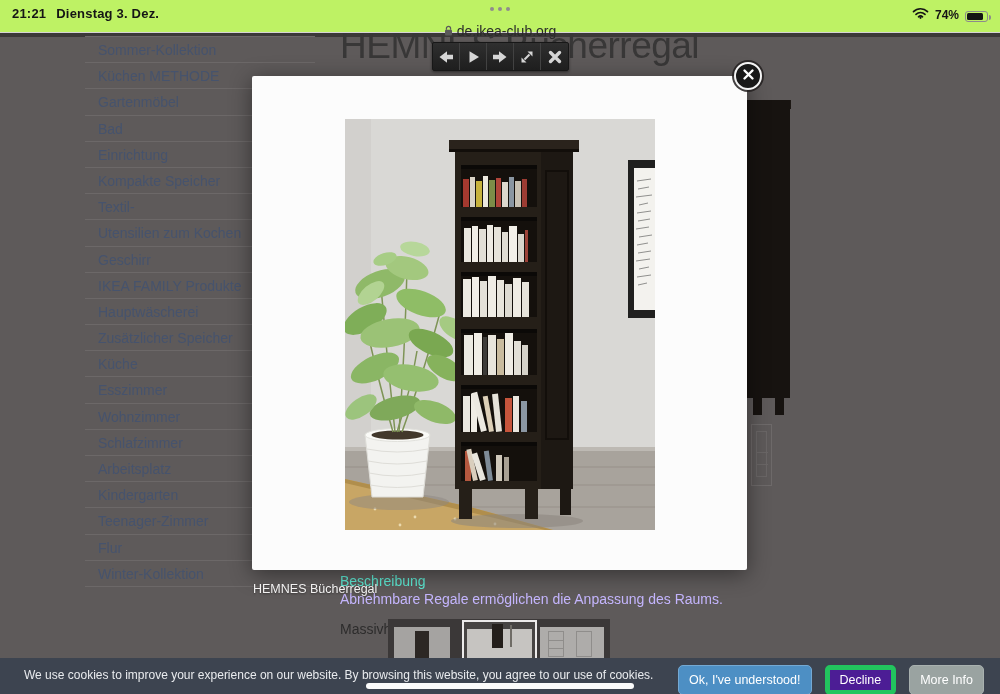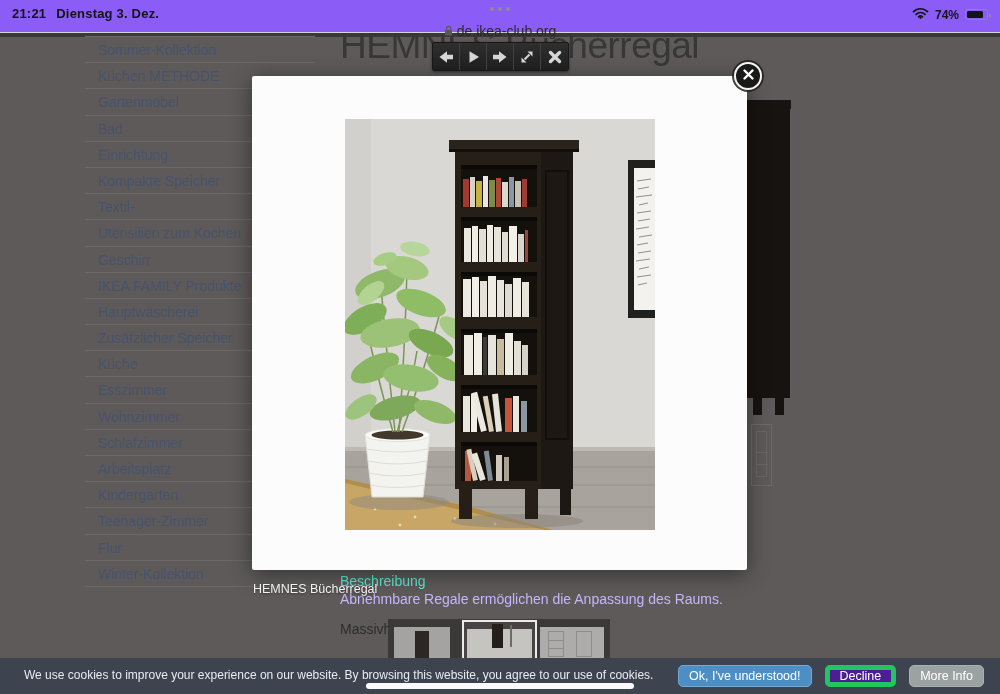--- a/index.html
+++ b/index.html
@@ -5,29 +5,29 @@
   * { margin:0; padding:0; box-sizing:border-box; }
   html,body { background:#222; }
   #screen {
     position:relative; width:1000px; height:694px; overflow:hidden;
     font-family:"Liberation Sans","DejaVu Sans",sans-serif;
     background:#5e5a5a;
   }
   
   .status-bar {
     position:absolute; left:0; top:0; width:1000px; height:33px;
-    background:#8b5cf6; border-bottom:1px solid #d6d4d4; z-index:30;
+    background:#bef264; border-bottom:1px solid #d6d4d4; z-index:30;
   }
   .sb-left { position:absolute; left:12px; top:6px; font-size:13px; font-weight:700; color:#151515; letter-spacing:.2px; }
   .sb-left .sb-date { margin-left:10px; }
   .sb-center { position:absolute; left:0; right:0; top:0; text-align:center; }
   .tab-dots { display:flex; justify-content:center; gap:4px; margin-top:7px; }
   .tab-dots span { width:4px; height:4px; border-radius:50%; background:#8f8d8d; display:block; }
   .url-row { display:inline-flex; align-items:center; gap:4px; margin-top:12px; font-size:14px; color:#2a2a2a; }
-  .sb-right { position:absolute; right:12px; top:7px; display:flex; align-items:center; gap:6px; font-size:12px; font-weight:600; color:#151515; }
+  .sb-right { position:absolute; right:12px; top:7px; display:flex; align-items:flex-end; gap:6px; font-size:12px; font-weight:600; color:#151515; }
   .battery { position:relative; width:23px; height:11px; border:1px solid #8d8b8b; border-radius:3px; }
   .battery .fill { position:absolute; left:1px; top:1px; bottom:1px; width:74%; background:#141414; border-radius:1.5px; }
   .battery:after { content:""; position:absolute; right:-4px; top:3px; width:2.5px; height:5px; background:#8d8b8b; border-radius:0 2px 2px 0; }
 
   
   .page { position:absolute; left:0; top:33px; width:1000px; height:567px; background:#5e5a5a; z-index:1; }
   .page-topstrip { position:absolute; left:0; top:0; width:1000px; height:4px; background:#3b3838; }
   .sidebar { position:absolute; left:85px; top:3px; width:230px; border-top:1px solid #6c6868; }
   .side-item {
     height:26.2px; line-height:26.2px; padding-left:13px;
@@ -95,21 +95,21 @@
   }
 
   
   .cookie-banner {
     position:absolute; left:0; top:658px; width:1000px; height:36px;
     background:#3d4450; z-index:20; display:flex; align-items:center;
   }
   .cookie-msg { position:absolute; left:24px; top:10px; font-size:12px; color:#e9ebee; }
   .cookie-actions { position:absolute; right:16px; top:7px; display:flex; gap:13px; }
   .cookie-btn {
-    height:22px; border-radius:5px; font-size:12.5px; color:#fff; cursor:pointer;
+    height:30px; border-radius:5px; font-size:12.5px; color:#fff; cursor:pointer;
     padding:0 10px; display:flex; align-items:center; font-family:inherit;
   }
   .btn-accept { background:#4d8fc4; border:1px solid #74a9d3; }
   .btn-decline { background:#4c1d95; border:5px solid #22c55e; }
   .btn-more { background:#9aa3a1; border:1px solid #a9b1af; }
 
   .home-indicator {
     position:absolute; left:366px; top:683px; width:268px; height:6px;
     border-radius:3px; background:#fbfbfb; z-index:25; cursor:grab;
   }

